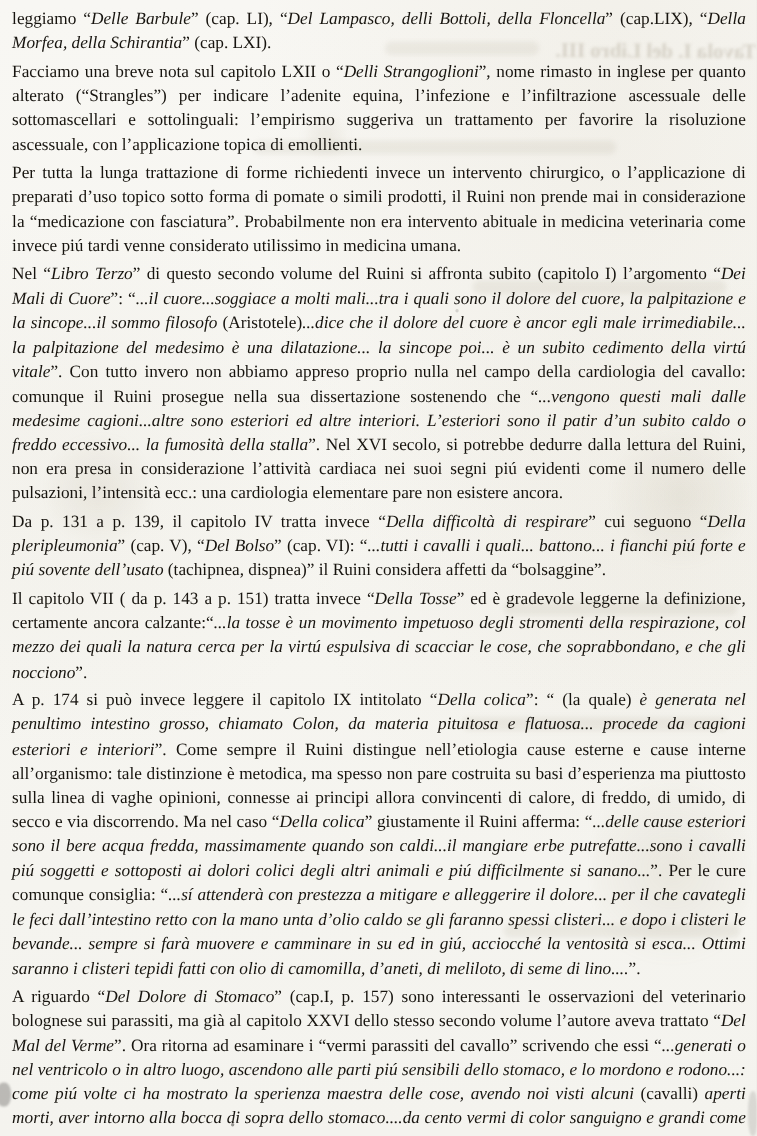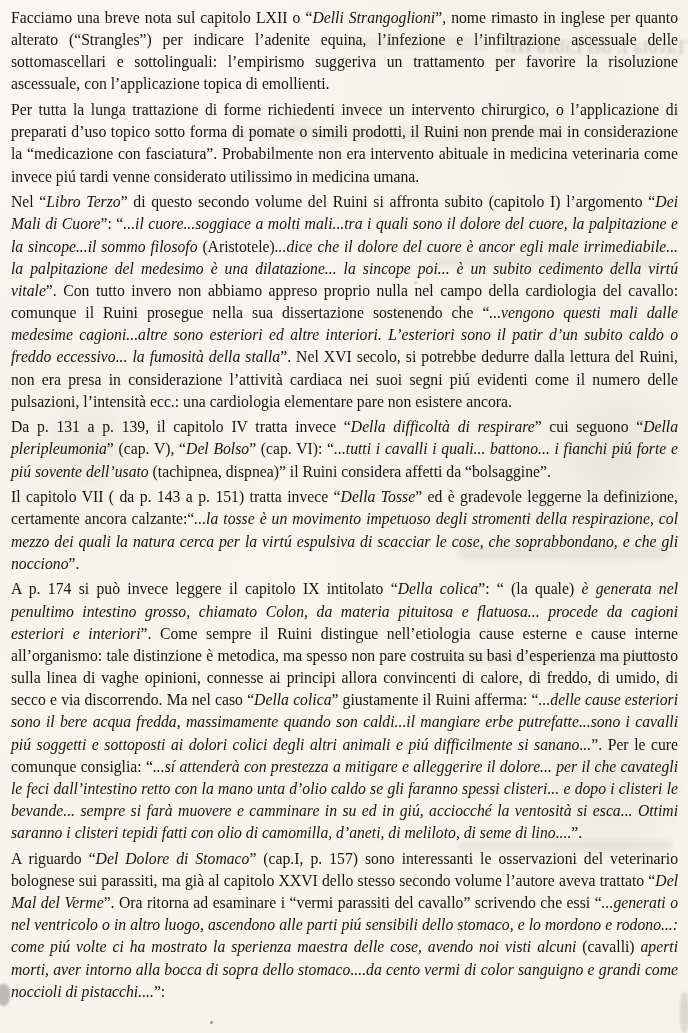--- a/index.html
+++ b/index.html
@@ -76,20 +76,21 @@
     <div class="ghost-bar" style="top:652px; left:420px; width:242px;"></div>
     <div class="ghost-blob" style="top:688px; left:538px; width:145px; height:205px;"></div>
     <div class="ghost-bar" style="top:840px; left:458px; width:215px;"></div>
     <div class="smudge" style="left:-3px; top:984px; width:13px; height:22px;"></div>
     <div class="smudge light" style="left:680px; top:992px; width:9px; height:41px;"></div>
     <div class="speck" style="left:210px; top:1021px;"></div>
     <div class="speck" style="left:414px; top:281px; opacity:.35;"></div>
   </div>
 
   <div class="text-layer">
+      <p class="para"><span class="seg">leggiamo  “</span><span class="seg it">Delle Barbule</span><span class="seg">” (cap. LI), “</span><span class="seg it">Del Lampasco, delli Bottoli, della Floncella</span><span class="seg">” (cap.LIX), “</span><span class="seg it">Della Morfea, della Schirantia</span><span class="seg">” (cap. LXI).</span></p>
       <p class="para"><span class="seg">Facciamo una breve nota sul capitolo LXII o “</span><span class="seg it">Delli Strangoglioni</span><span class="seg">”, nome rimasto in inglese per quanto alterato (“Strangles”) per indicare l’adenite equina, l’infezione e l’infiltrazione ascessuale delle sottomascellari e sottolinguali: l’empirismo suggeriva un trattamento per favorire la risoluzione ascessuale, con l’applicazione topica di emollienti.</span></p>
       <p class="para"><span class="seg">Per tutta la lunga trattazione di forme richiedenti invece un intervento chirurgico, o l’applicazione di preparati d’uso topico sotto forma di pomate o simili prodotti, il Ruini non prende mai in considerazione la “medicazione con fasciatura”. Probabilmente non era intervento abituale in medicina veterinaria come invece piú tardi venne considerato utilissimo in medicina umana.</span></p>
       <p class="para"><span class="seg">Nel “</span><span class="seg it">Libro Terzo</span><span class="seg">” di questo secondo volume del Ruini si affronta subito (capitolo I) l’argomento “</span><span class="seg it">Dei Mali di Cuore</span><span class="seg">”: “</span><span class="seg it">...il cuore...soggiace a molti mali...tra i quali sono il dolore del cuore, la palpitazione e la sincope...il sommo filosofo </span><span class="seg">(Aristotele)</span><span class="seg it">...dice che il dolore del cuore è ancor egli male irrimediabile... la palpitazione del medesimo è una dilatazione... la sincope poi... è un subito cedimento della virtú vitale</span><span class="seg">”. Con tutto invero non abbiamo appreso proprio nulla nel campo della cardiologia del cavallo: comunque il Ruini prosegue nella sua dissertazione sostenendo che “</span><span class="seg it">...vengono questi mali dalle medesime cagioni...altre sono esteriori ed altre interiori. L’esteriori sono il patir d’un subito caldo o freddo eccessivo... la fumosità della stalla</span><span class="seg">”. Nel XVI secolo, si potrebbe dedurre dalla lettura del Ruini, non era presa in considerazione l’attività cardiaca nei suoi segni piú evidenti come il numero delle pulsazioni, l’intensità ecc.: una cardiologia elementare pare non esistere ancora.</span></p>
       <p class="para"><span class="seg">Da p. 131 a p. 139,  il capitolo IV tratta invece “</span><span class="seg it">Della difficoltà di respirare</span><span class="seg">” cui seguono “</span><span class="seg it">Della pleripleumonia</span><span class="seg">” (cap. V), “</span><span class="seg it">Del Bolso</span><span class="seg">” (cap. VI): “</span><span class="seg it">...tutti i cavalli i quali... battono... i fianchi piú forte e piú sovente dell’usato </span><span class="seg">(tachipnea, dispnea)” il Ruini considera affetti da “bolsaggine”.</span></p>
       <p class="para"><span class="seg">Il capitolo VII ( da p. 143 a p. 151) tratta invece “</span><span class="seg it">Della Tosse</span><span class="seg">” ed è gradevole leggerne la definizione, certamente ancora calzante:“</span><span class="seg it">...la tosse è un movimento impetuoso degli stromenti della respirazione, col mezzo dei quali la natura cerca per la virtú espulsiva di scacciar le cose, che soprabbondano, e che gli nocciono</span><span class="seg">”.</span></p>
       <p class="para"><span class="seg">A p. 174 si può invece leggere il capitolo IX intitolato “</span><span class="seg it">Della colica</span><span class="seg">”: “ (la quale) </span><span class="seg it">è generata nel penultimo intestino grosso, chiamato Colon, da materia pituitosa e flatuosa... procede da cagioni esteriori e interiori</span><span class="seg">”. Come sempre il Ruini distingue nell’etiologia cause esterne e cause interne all’organismo: tale distinzione è metodica, ma spesso non pare costruita su basi d’esperienza ma piuttosto sulla linea di vaghe opinioni, connesse ai principi allora convincenti di calore, di freddo, di umido, di secco e via discorrendo. Ma nel caso “</span><span class="seg it">Della colica</span><span class="seg">” giustamente il Ruini afferma: “</span><span class="seg it">...delle cause esteriori sono il bere acqua fredda, massimamente quando son caldi...il mangiare erbe putrefatte...sono i cavalli piú soggetti e sottoposti ai dolori colici degli altri animali e piú difficilmente si sanano...</span><span class="seg">”. Per le cure comunque consiglia: “</span><span class="seg it">...sí attenderà con prestezza a mitigare e alleggerire il dolore... per  il che cavategli le feci dall’intestino retto con la mano unta d’olio caldo se gli faranno spessi clisteri... e dopo i clisteri le bevande... sempre si farà muovere e camminare in su ed in giú, acciocché la ventosità si esca... Ottimi saranno i clisteri tepidi fatti con olio di camomilla, d’aneti, di meliloto, di seme di lino....</span><span class="seg">”.</span></p>
       <p class="para"><span class="seg">A riguardo “</span><span class="seg it">Del Dolore di Stomaco</span><span class="seg">” (cap.I, p. 157) sono interessanti le osservazioni del veterinario bolognese sui parassiti, ma già al capitolo XXVI dello stesso secondo volume l’autore aveva trattato “</span><span class="seg it">Del Mal del Verme</span><span class="seg">”. Ora ritorna ad esaminare i “vermi parassiti del cavallo” scrivendo che essi “</span><span class="seg it">...generati o nel ventricolo o in altro luogo, ascendono alle parti piú sensibili dello stomaco, e lo mordono e rodono...: come piú volte ci ha mostrato la sperienza maestra delle cose, avendo noi visti alcuni </span><span class="seg">(cavalli)</span><span class="seg it"> aperti morti, aver intorno alla bocca di sopra dello stomaco....da cento vermi di color sanguigno e grandi come noccioli di pistacchi....</span><span class="seg">”:</span></p>
     </div>
 
 </div>

